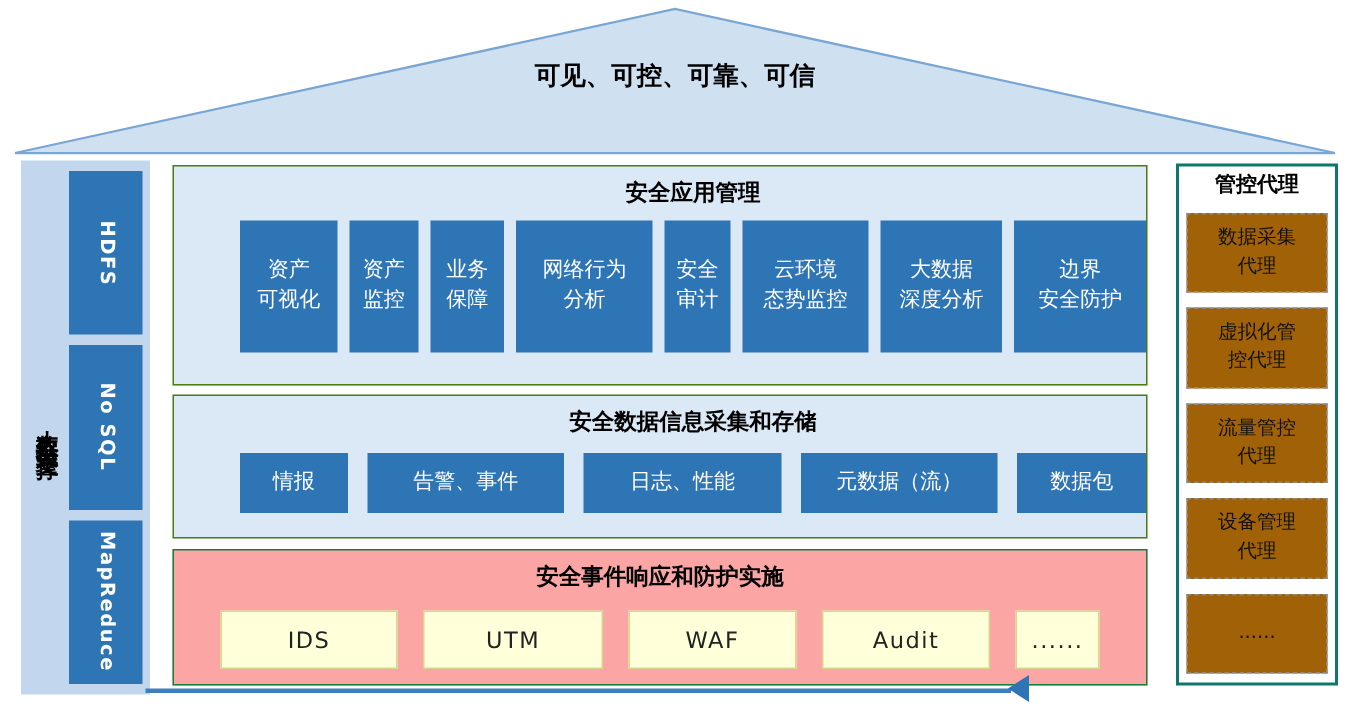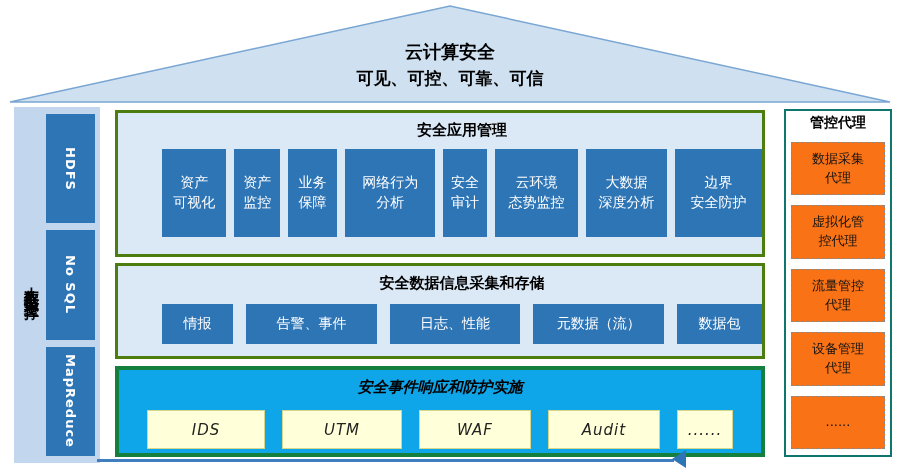--- a/index.html
+++ b/index.html
@@ -24,22 +24,22 @@
     font-weight: bold; font-size: 15px; color: #000; letter-spacing: 3px;
   }
   .side-boxes { flex: 1; display: flex; flex-direction: column; gap: 7px; }
   .vbox {
     flex: 1; background: #2e75b6; color: #fff;
     display: flex; align-items: center; justify-content: center;
     writing-mode: vertical-rl; font-size: 13px; font-weight: bold; letter-spacing: 1px;
   }
   
   .panel { position: absolute; left: 115px; width: 650px; }
-  .panel-blue { background: #dbe8f5; border: 3px solid #4d7c0f; padding-left: 44px; }
-  .panel-yellow { background: #0ea5e9; border: 4px solid #15803d; font-style: italic; }
+  .panel-blue { background: #dbe8f5; border: 1px solid #4d7c0f; padding-left: 44px; }
+  .panel-yellow { background: #fca5a5; border: 1px solid #15803d; }
   #panel-app { top: 110px; height: 147px; }
   #panel-data { top: 263px; height: 96px; }
   #panel-resp { top: 366px; height: 91px; }
   .panel-title { text-align: center; font-size: 15px; font-weight: bold; color: #000; margin-top: 8px; }
   .box-row { display: flex; justify-content: center; }
   #panel-app  .box-row { margin-top: 9px;  height: 88px; gap: 8px; }
   #panel-data .box-row { margin-top: 11px; height: 40px; gap: 13px; }
   #panel-resp .box-row { margin-top: 13px; height: 39px; gap: 17px; }
   .bbox {
     background: #2e75b6; color: #fff; font-weight: normal; font-size: 14px;
@@ -51,42 +51,41 @@
     display: flex; align-items: center; justify-content: center; letter-spacing: 1px;
   }
   
   .right-sidebar {
     position: absolute; left: 784px; top: 109px; width: 108px; height: 348px;
     background: #fff; border: 2px solid #0f766e;
     display: flex; flex-direction: column; gap: 10px; padding: 3px 5px 6px;
   }
   .right-title { text-align: center; font-weight: bold; font-size: 14px; color: #000; }
   .gbox {
-    flex: 1; background: #f97316; border: 1px dashed #898989;
+    flex: 1; background: #a16207; border: 1px dashed #898989;
     display: flex; align-items: center; justify-content: center;
     text-align: center; font-size: 13px; color: #111; white-space: pre-line; line-height: 1.45;
   }
   
   .bottom-line { position: absolute; left: 97px; top: 459px; width: 577px; height: 3px; background: #3f7ebf; }
   .bottom-arrow {
     position: absolute; left: 672px; top: 450px; width: 0; height: 0;
     border-top: 9px solid transparent; border-bottom: 9px solid transparent;
     border-right: 14px solid #2e75b6;
   }
 </style>
 </head>
 <body>
 
 <div class="canvas">
 
   <svg class="roof-svg" width="900" height="104" viewBox="0 0 900 104">
     <polygon points="10,102 450,6 890,102" fill="#cfe0f1" stroke="#79a6d2" stroke-width="1.5"></polygon>
   </svg>
   <div class="roof-text">
-    <div class="roof-title">云计算安全</div>
     <div class="roof-subtitle">可见、可控、可靠、可信</div>
   </div>
 
   <aside class="left-sidebar">
     <div class="side-label">大数据技术支撑</div>
     <div class="side-boxes">
       <div class="vbox">HDFS</div>
       <div class="vbox">No SQL</div>
       <div class="vbox">MapReduce</div>
     </div>

